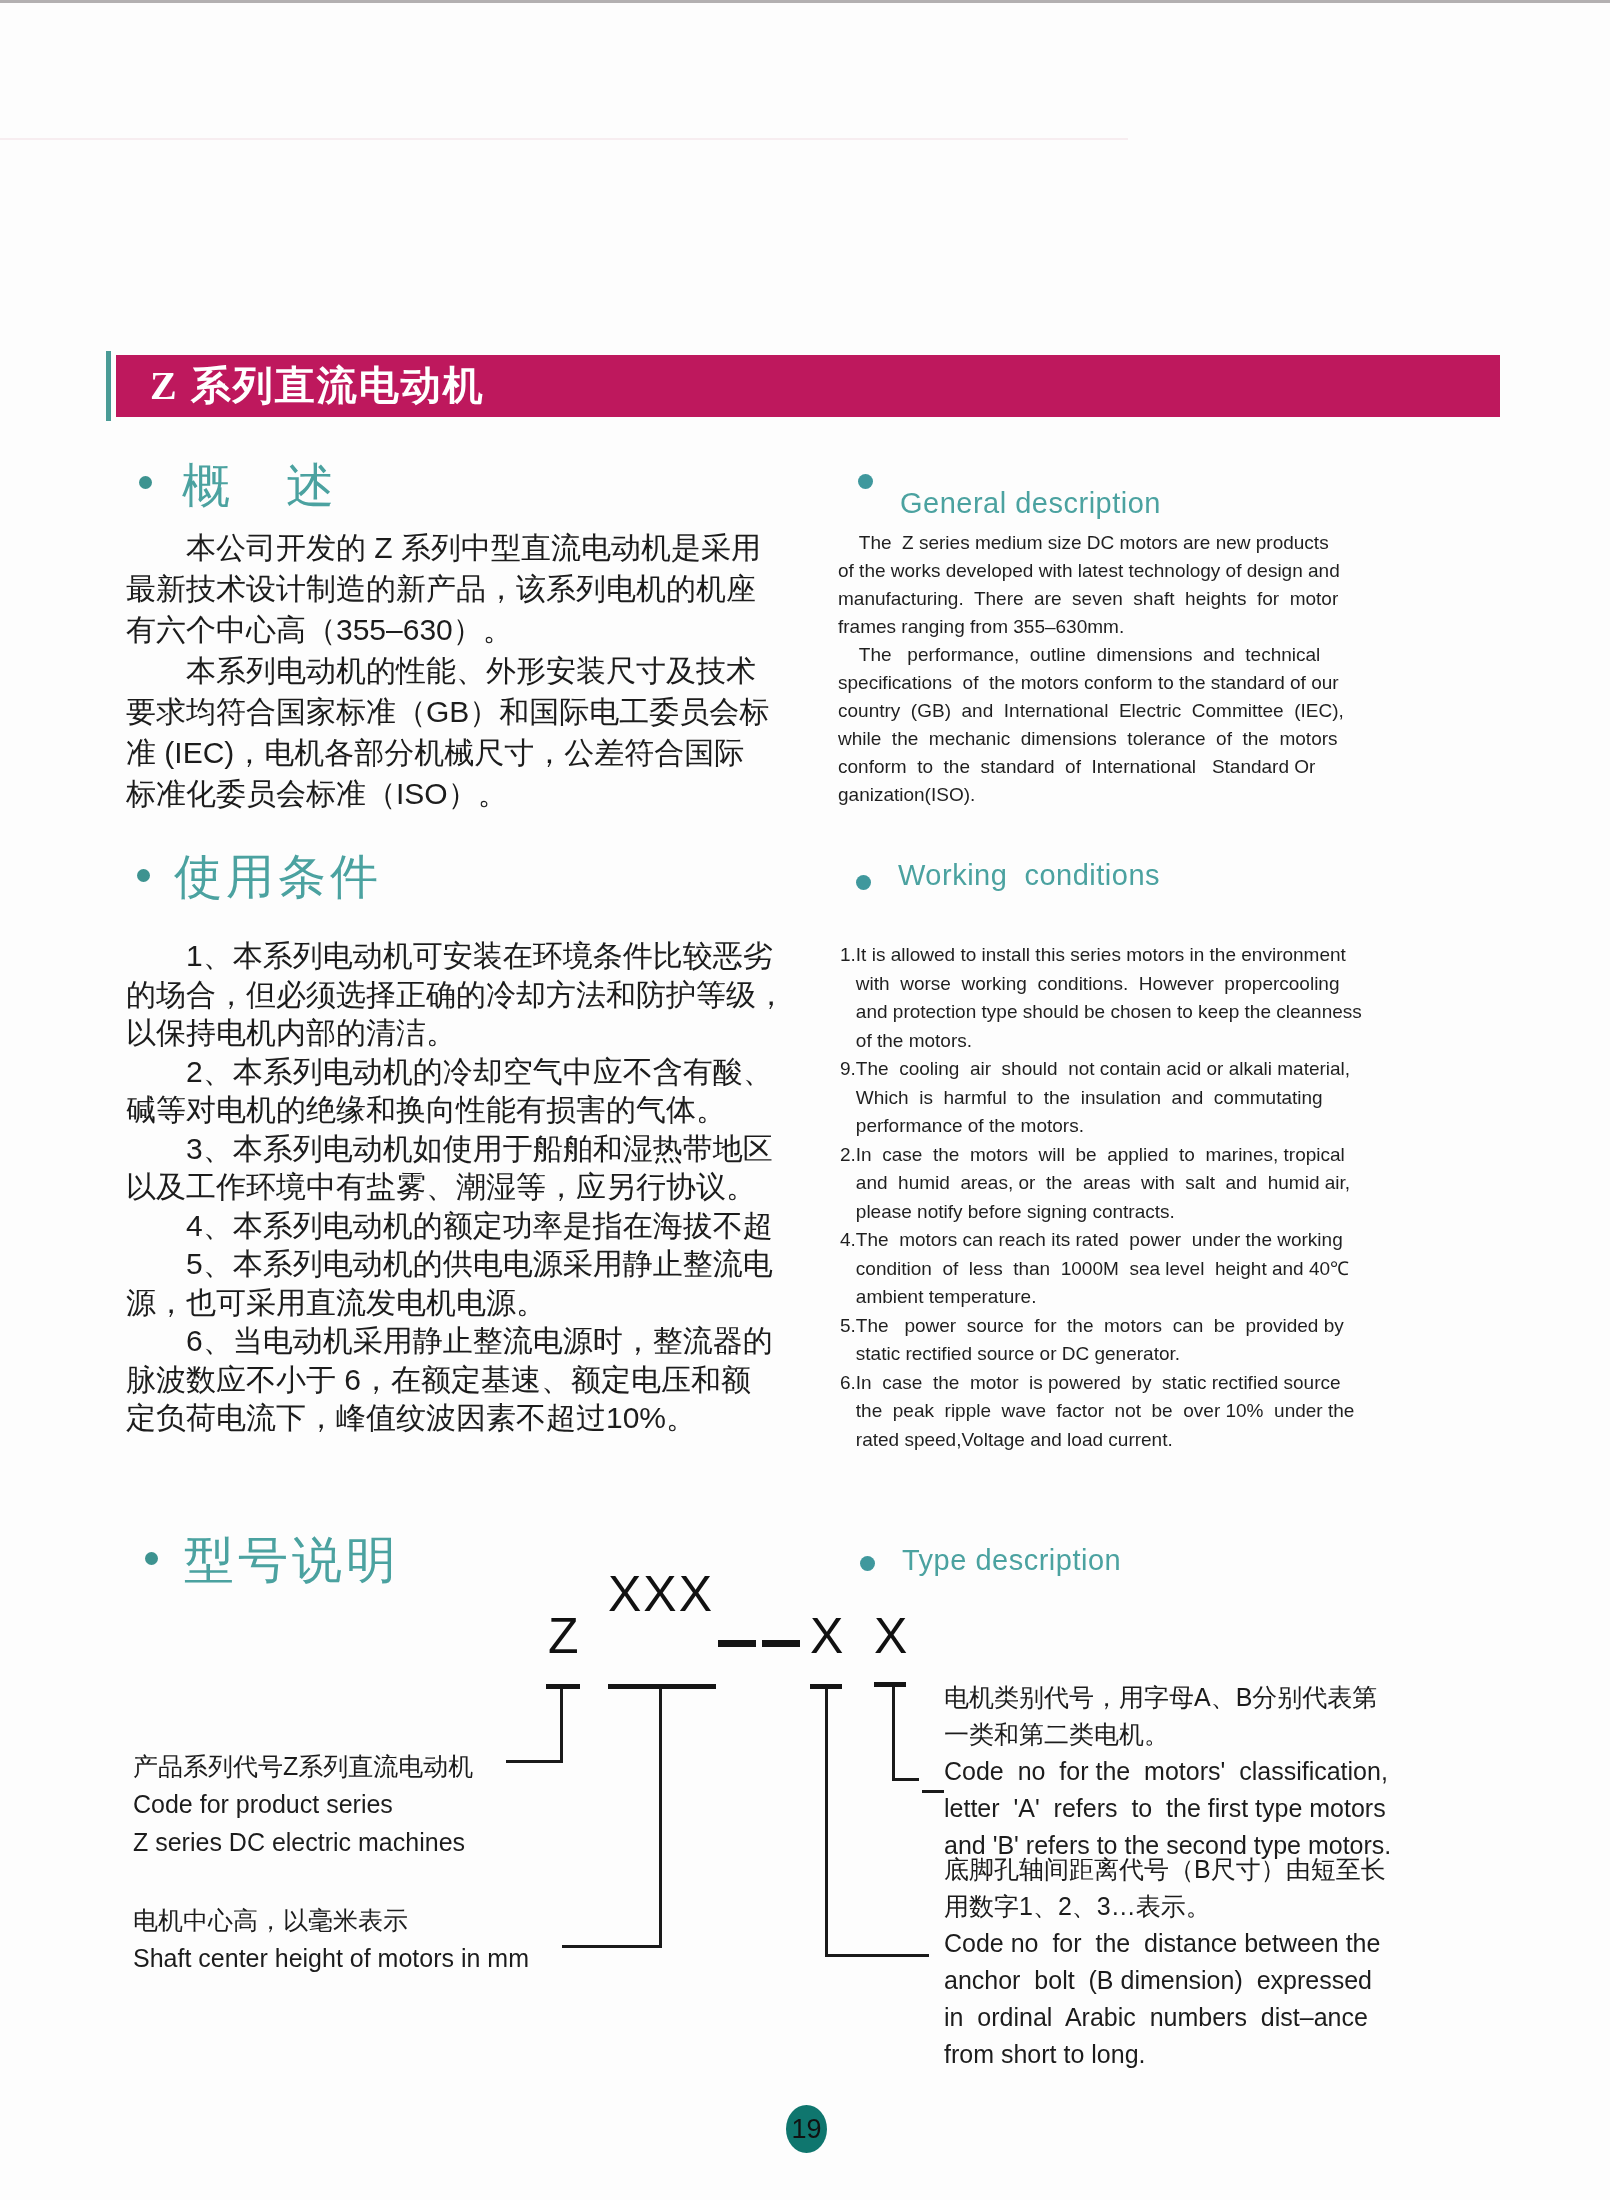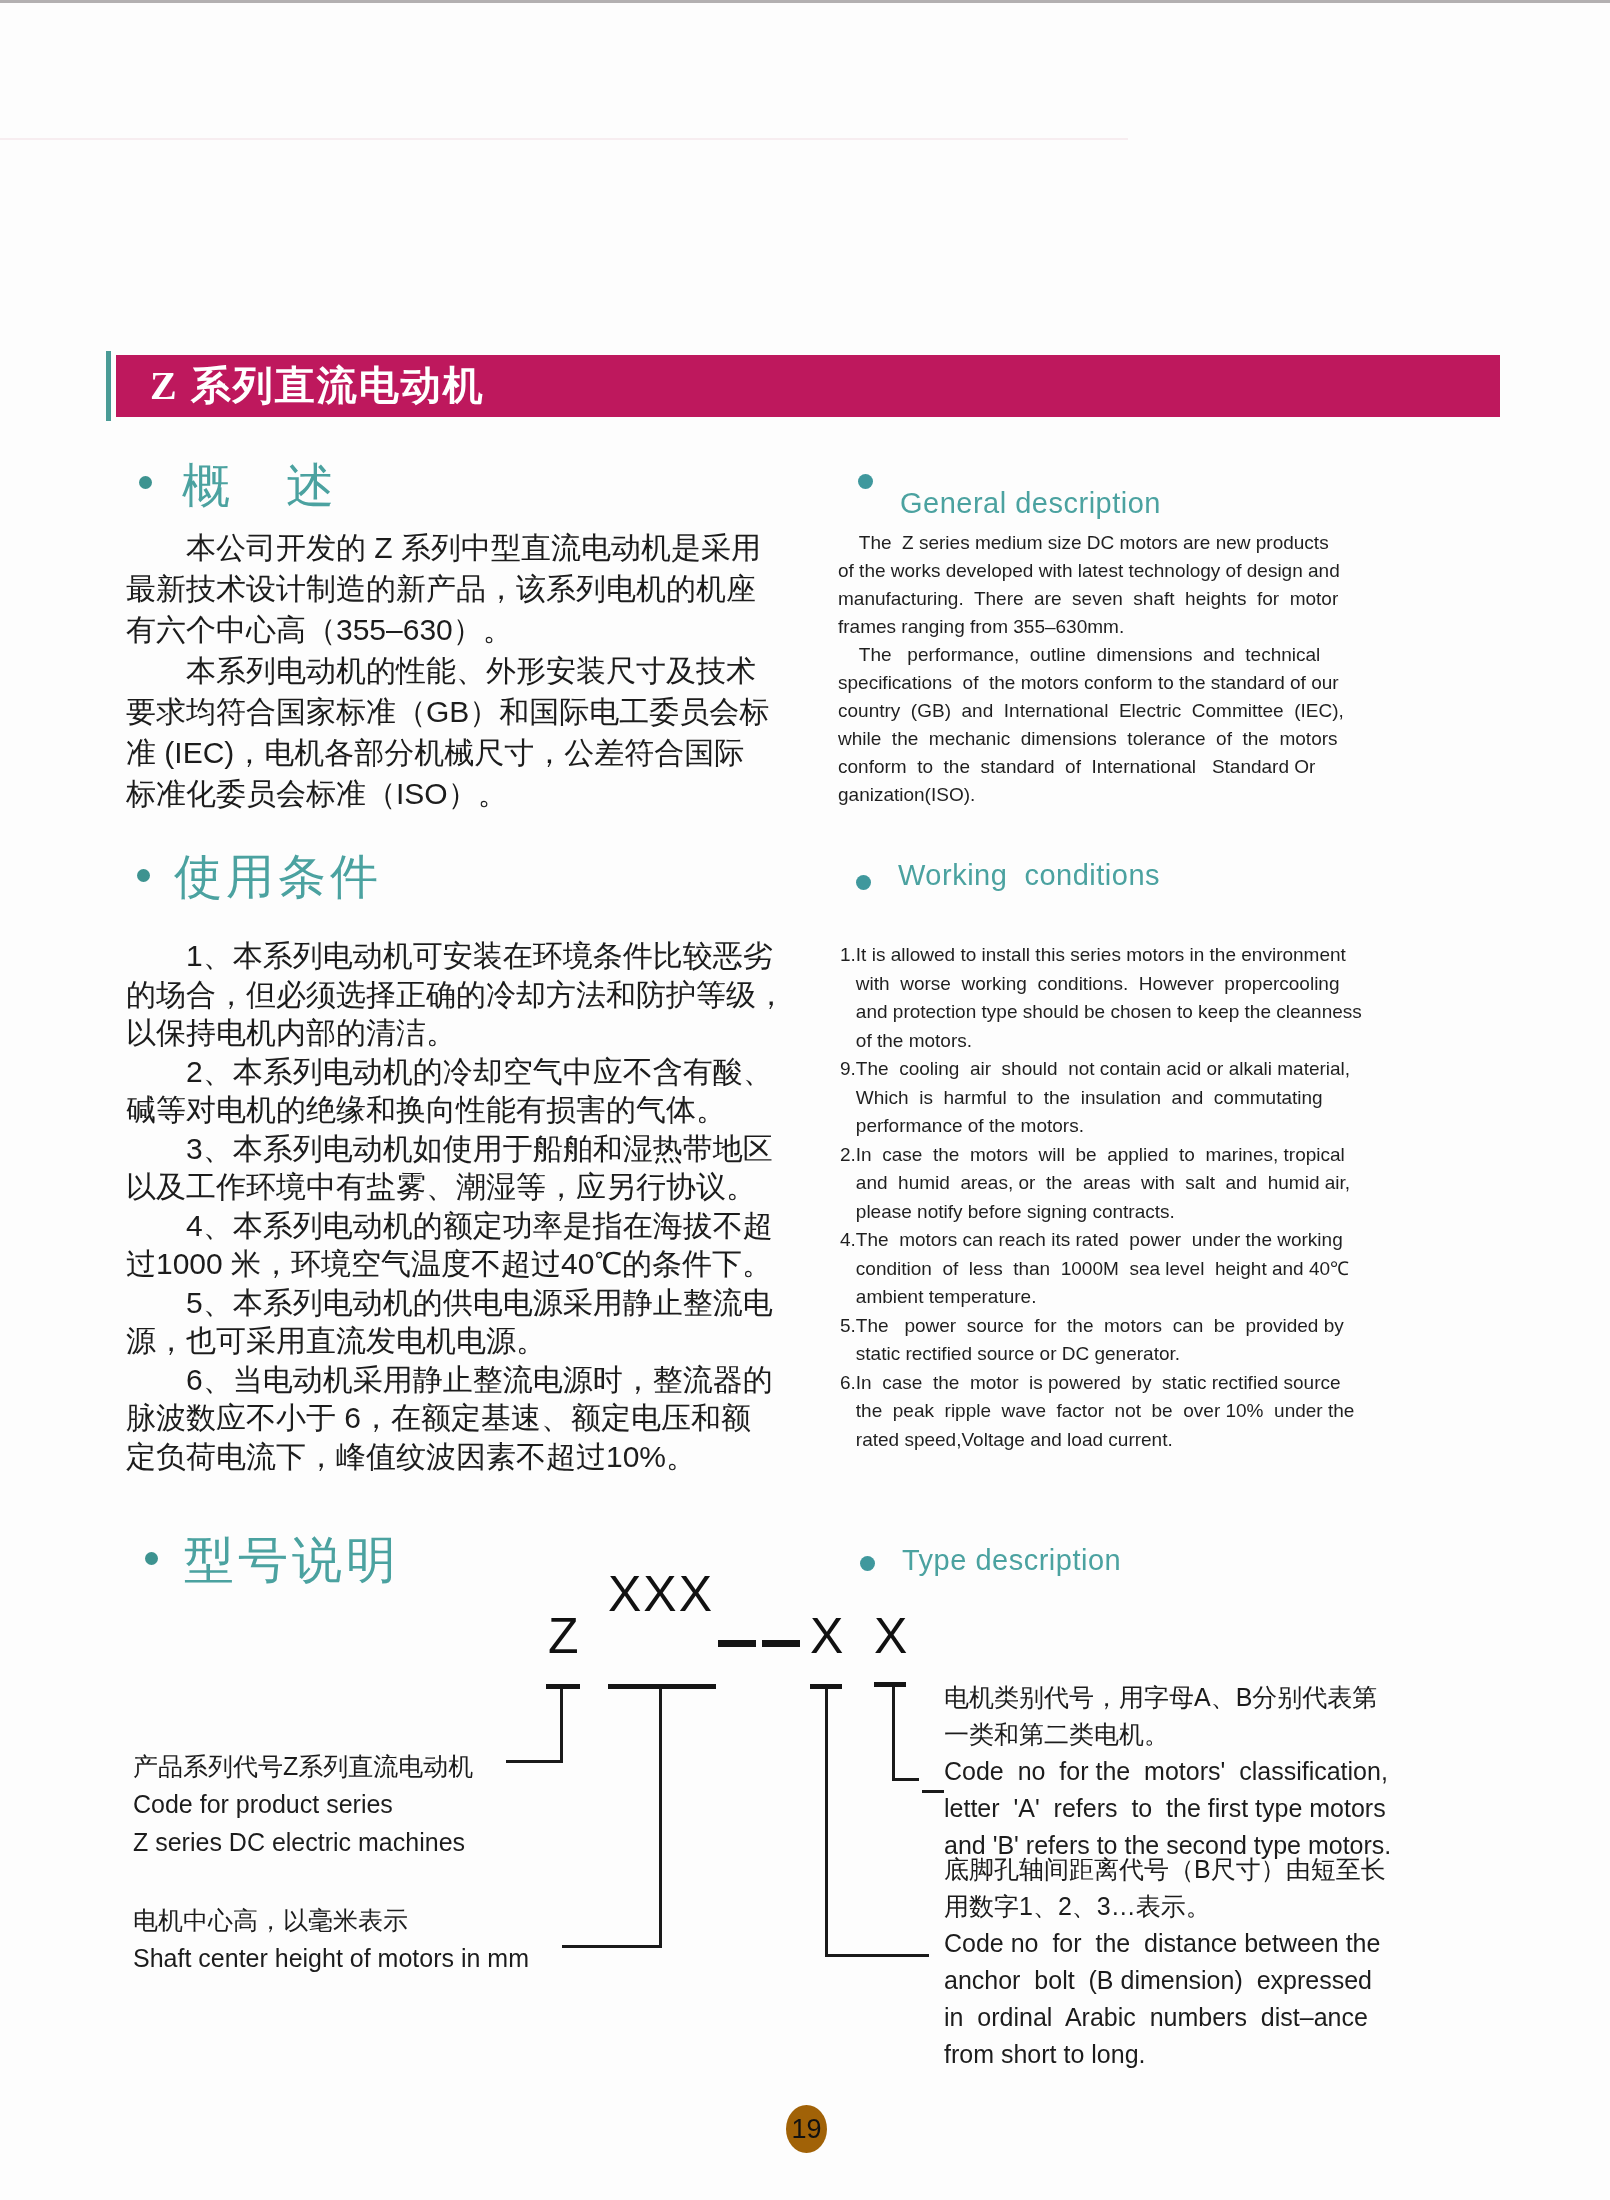--- a/index.html
+++ b/index.html
@@ -33,21 +33,21 @@
   .en-list .t-line{font-size:19px;line-height:28.5px;color:#1f1f1f;}
   .callout .t-line{font-size:25px;line-height:38px;font-weight:500;}
   .callout-sm .t-line{line-height:37px;}
   
   .formula-seg{font-size:50px;font-weight:500;color:#111;line-height:54px;letter-spacing:2px;}
   .bar{background:#151515;}
   .cline{background:#1a1a1a;}
   
   .page-badge{
     left:786px;top:2102px;width:41px;height:48px;border-radius:50%;
-    background:#a16207;text-align:center;line-height:48px;font-size:27px;color:#111;
+    background:#0f766e;text-align:center;line-height:48px;font-size:27px;color:#111;
   }
 </style>
 </head>
 <body>
 
 <div class="page">
 
   <div class="abs faint-line"></div>
 
   <div class="abs banner-accent"></div>
@@ -89,21 +89,20 @@
 
   <div class="abs zh-list" style="left:126px;top:934px;">
       <div class="t-line">　　1、本系列电动机可安装在环境条件比较恶劣</div>
       <div class="t-line">的场合，但必须选择正确的冷却方法和防护等级，</div>
       <div class="t-line">以保持电机内部的清洁。</div>
       <div class="t-line">　　2、本系列电动机的冷却空气中应不含有酸、</div>
       <div class="t-line">碱等对电机的绝缘和换向性能有损害的气体。</div>
       <div class="t-line">　　3、本系列电动机如使用于船舶和湿热带地区</div>
       <div class="t-line">以及工作环境中有盐雾、潮湿等，应另行协议。</div>
       <div class="t-line">　　4、本系列电动机的额定功率是指在海拔不超</div>
-      <div class="t-line">过1000 米，环境空气温度不超过40℃的条件下。</div>
       <div class="t-line">　　5、本系列电动机的供电电源采用静止整流电</div>
       <div class="t-line">源，也可采用直流发电机电源。</div>
       <div class="t-line">　　6、当电动机采用静止整流电源时，整流器的</div>
       <div class="t-line">脉波数应不小于 6，在额定基速、额定电压和额</div>
       <div class="t-line">定负荷电流下，峰值纹波因素不超过10%。</div>
     </div>
   <div class="abs en-list" style="left:840px;top:938px;">
       <div class="t-line">1.It is allowed to install this series motors in the environment</div>
       <div class="t-line">   with  worse  working  conditions.  However  propercooling</div>
       <div class="t-line">   and protection type should be chosen to keep the cleanness</div>

